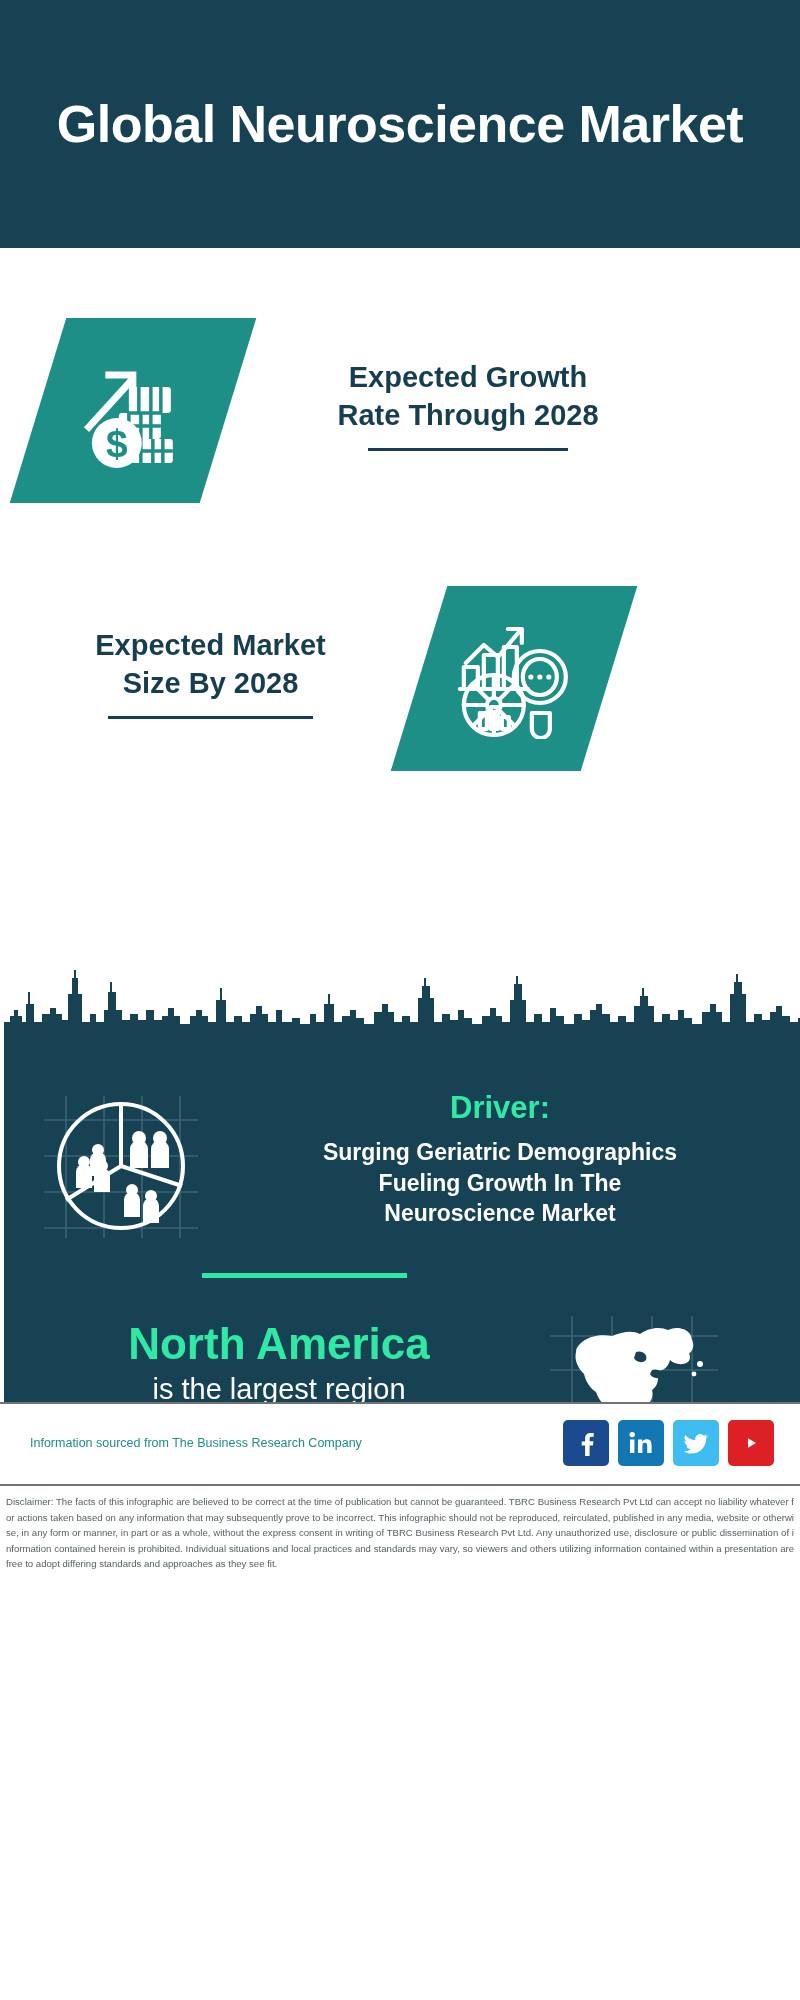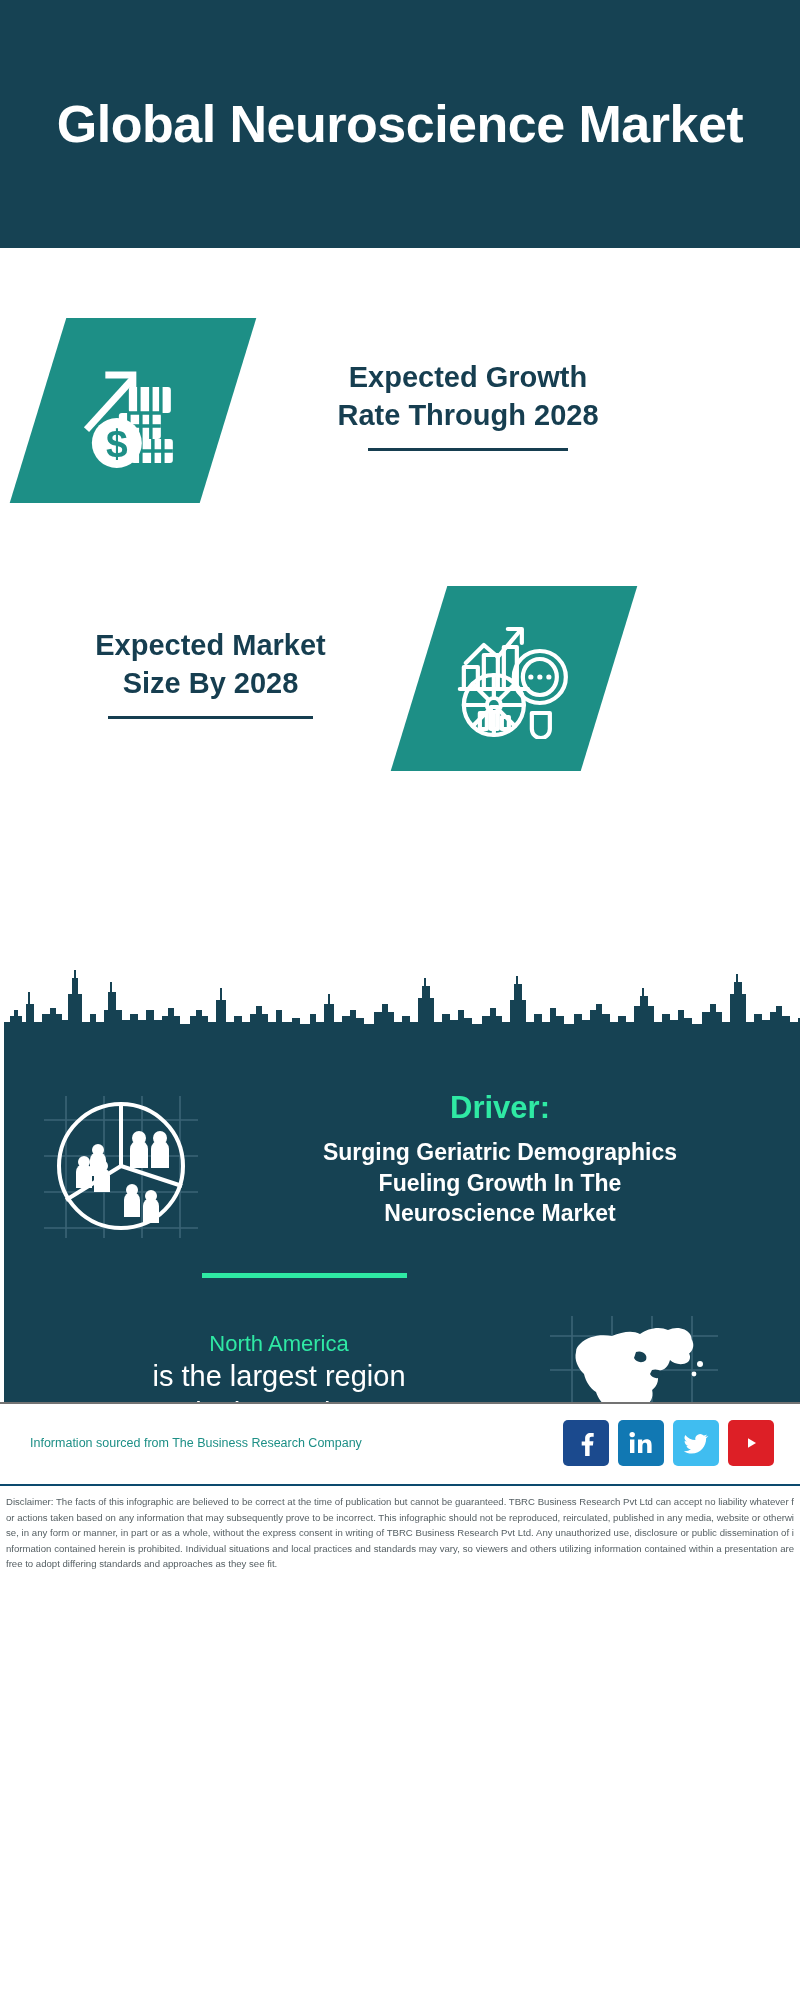--- a/index.html
+++ b/index.html
@@ -121,21 +121,21 @@
   }
 
   .region-row {
     position:absolute; left:0; top:282px;
     width:800px;
     display:flex; align-items:center;
   }
   .region-text { width:540px; text-align:center; padding-left:10px; }
   .region-name {
     color:#2fe9a4;
-    font-size:22px; font-weight:normal;
+    font-size:44px; font-weight:bold;
     line-height:1.2;
   }
   .region-sub {
     color:#ffffff;
     font-size:29px; font-weight:normal;
     line-height:1.28;
     white-space:pre-line;
   }
   .map-wrap { width:200px; flex:none; }
 
@@ -157,21 +157,21 @@
   }
   .sb-fb { background:#1b4a8e; }
   .sb-li { background:#1178b3; }
   .sb-tw { background:#40bdf0; }
   .sb-yt { background:#dd1f26; }
 
   .disclaimer {
     position:absolute; left:0; top:1484px;
     width:800px; height:516px;
     background:#ffffff;
-    border-top:2px solid #0c4a6e;
+    border-top:2px solid #737373;
     padding:8px 6px 0 6px;
   }
   .disclaimer p {
     color:#555f63;
     font-size:9.6px;
     line-height:1.62;
     text-align:justify;
     word-break:break-all;
   }
 </style>

